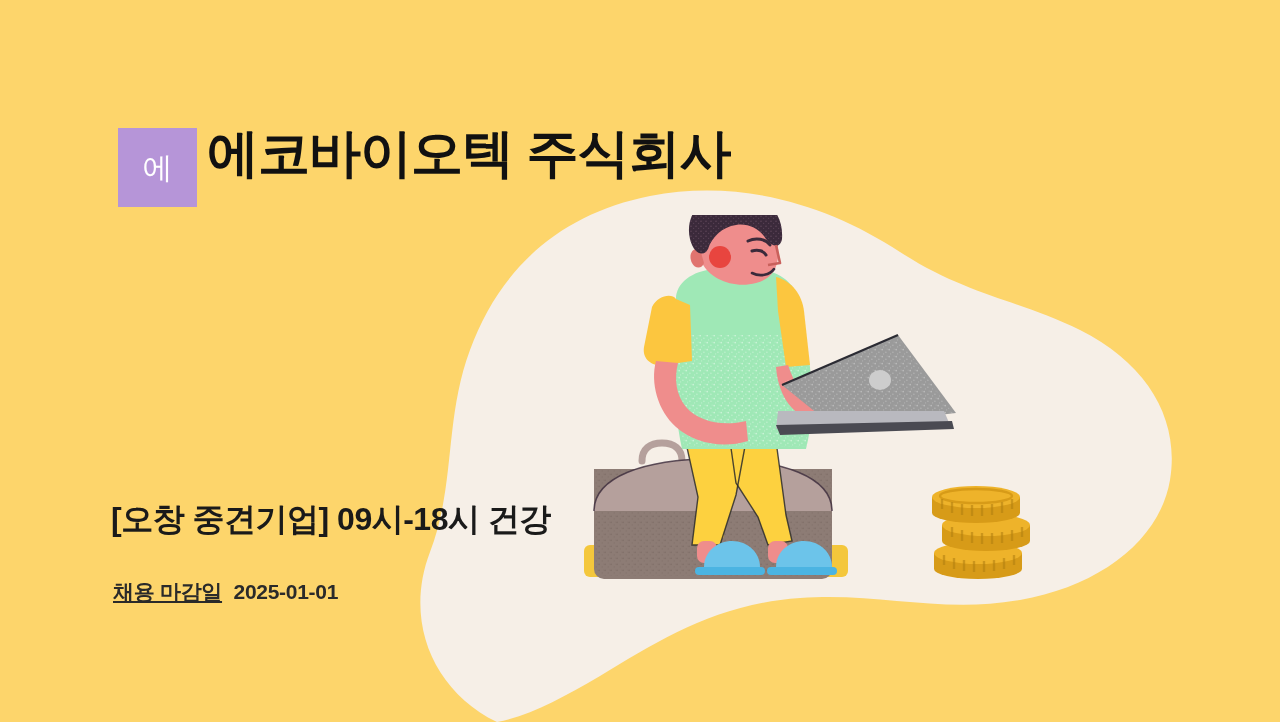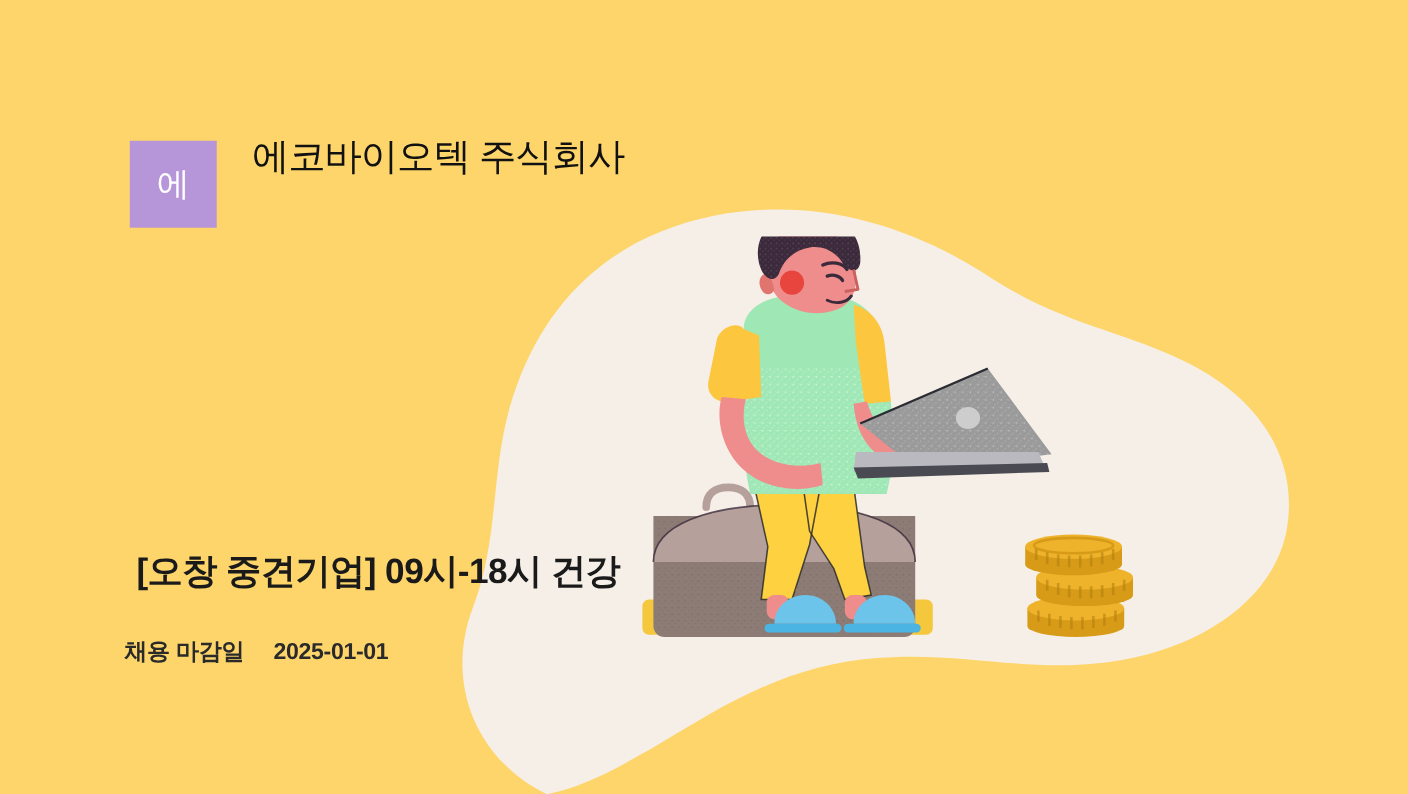--- a/index.html
+++ b/index.html
@@ -20,37 +20,37 @@
   #illustration { position:absolute; left:580px; top:215px; width:480px; height:390px; }
   
   #header { position:absolute; left:118px; top:128px; display:flex; align-items:flex-start; }
   #logo-badge {
     width:79px; height:79px; background:#b695d8;
     color:#ffffff; font-size:30px; line-height:79px;
     text-align:center; letter-spacing:0px;
     flex:0 0 auto;
   }
   #company-title {
-    margin-left:32px; margin-top:-4px;
-    font-size:34px; line-height:1.12; font-weight:400;
+    margin-left:10px; margin-top:-4px;
+    font-size:52px; line-height:1.12; font-weight:700;
     color:#111111; white-space:nowrap;
     letter-spacing:-1px;
   }
   
   #job-title {
-    position:absolute; left:124px; top:498px;
+    position:absolute; left:111px; top:498px;
     font-size:32px; font-weight:700; color:#1a1a1a;
     white-space:nowrap; letter-spacing:-0.5px;
   }
   #deadline {
     position:absolute; left:113px; top:578px;
     font-size:21px; font-weight:700; color:#2a2a2a;
     white-space:nowrap; letter-spacing:-0.3px;
   }
-  #deadline .dl-label { margin-right:21px; }
+  #deadline .dl-label { margin-right:6px;text-decoration:underline; }
 </style>
 </head>
 <body>
 
 <div id="card">
 
   <svg id="blob-layer" viewBox="0 0 1280 722" preserveAspectRatio="none" aria-hidden="true">
     <path d="M497 722
              C 432 690, 404 620, 430 552
              C 456 484, 444 420, 470 350

